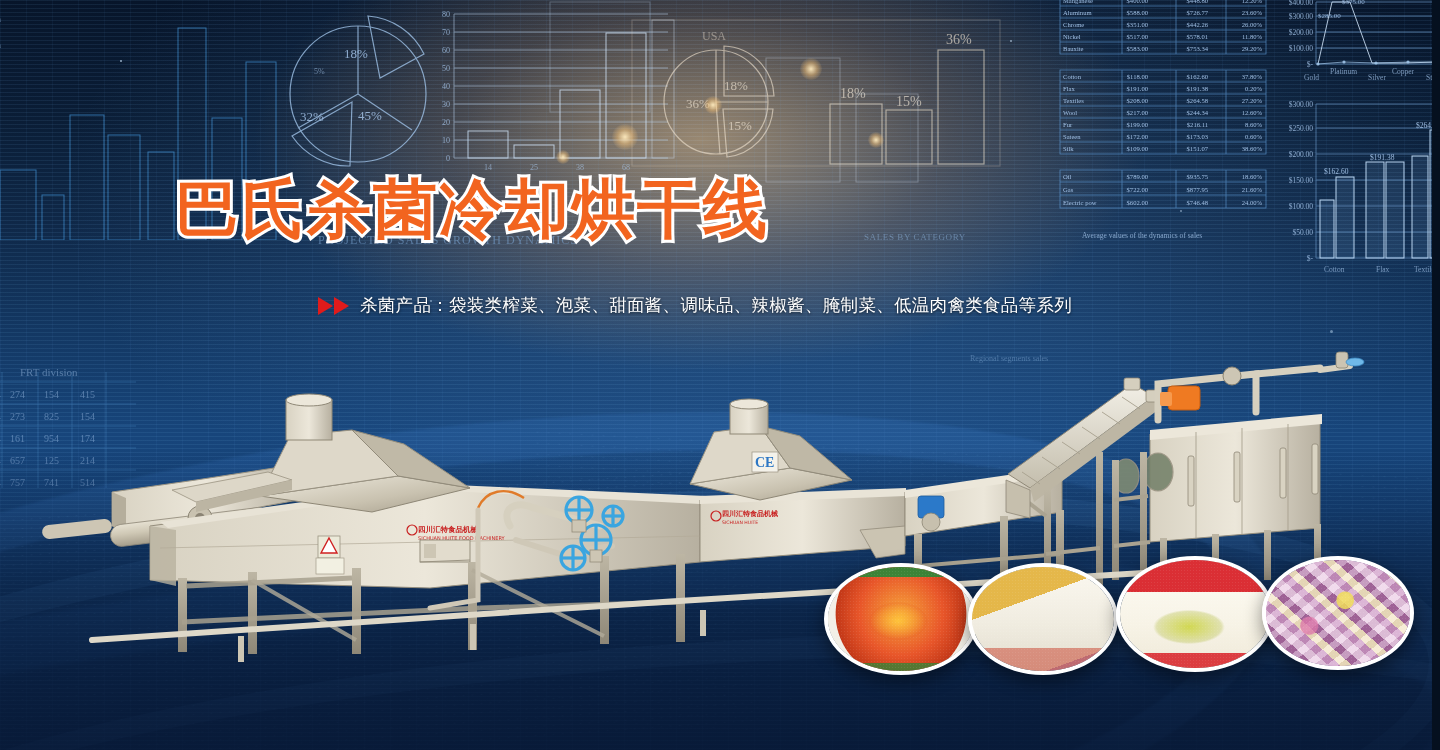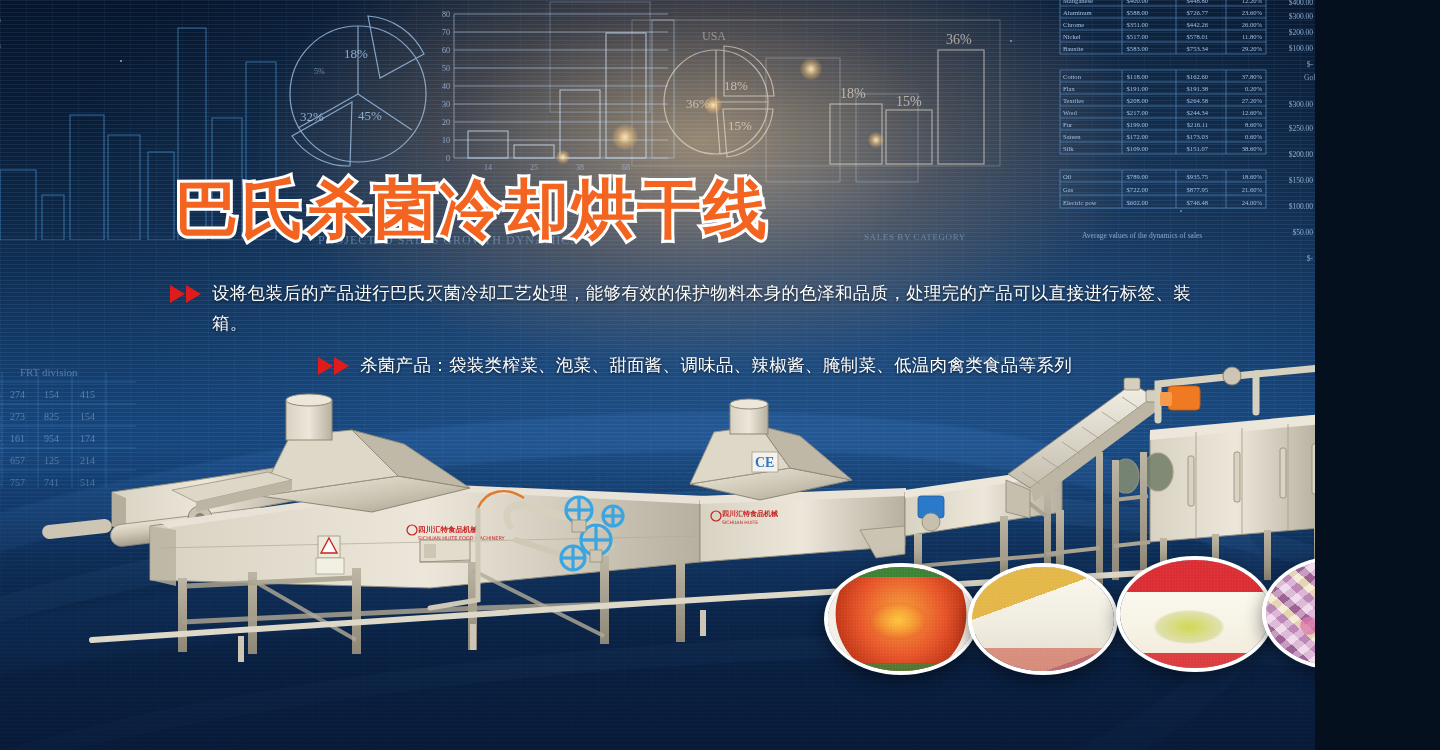--- a/index.html
+++ b/index.html
@@ -1,19 +1,19 @@
 <!DOCTYPE html>
 <html><head>
 <meta charset="utf-8">
 <style>
   * { margin:0; padding:0; box-sizing:border-box; }
   html,body { width:1440px; height:750px; overflow:hidden; background:#05101f; }
   body { font-family:"Liberation Sans", sans-serif; }
 
-  #stage { position:relative; width:1315px; height:750px; overflow:hidden; }
+  #stage { position:relative; width:1432px; height:750px; overflow:hidden; }
   .bg-fix{
     position:absolute; inset:0;
     background:
       radial-gradient(ellipse 620px 320px at 700px 140px, rgba(255,200,130,.55) 0%, rgba(255,165,80,.20) 40%, rgba(255,165,80,0) 72%),
       radial-gradient(ellipse 1000px 520px at 780px 200px, rgba(95,160,230,.26) 0%, rgba(20,50,100,0) 72%),
       linear-gradient(180deg,#07152a 0%,#0a1d36 16%,#0f2848 30%,#133864 45%,#17457b 58%,#154074 68%,#0f2f58 80%,#0a2244 92%,#081c3a 100%);
   }
 
   
   .scan{
@@ -487,29 +487,20 @@
   <div class="spark" style="left:1010px; top:40px; width:2px; height:2px; opacity:.6;"></div>
   <div class="spark" style="left:1180px; top:210px; width:2px; height:2px; opacity:.5;"></div>
   <div class="spark" style="left:430px; top:300px; width:2px; height:2px; opacity:.5;"></div>
   <div class="spark" style="left:1330px; top:330px; width:3px; height:3px; opacity:.45;"></div>
 
   <div id="headline">
     <span class="inner">巴氏杀菌冷却烘干线</span>
   </div>
 
   <div id="bullets">
-    <div class="brow">
-      <div class="arrows">
-        <svg width="36" height="20" viewBox="0 0 36 20">
-          <polygon points="0,1 15,10 0,19" fill="#E01B1B"></polygon>
-          <polygon points="16,1 31,10 16,19" fill="#E01B1B"></polygon>
-        </svg>
-      </div>
-      <div class="btext" style="max-width:1040px;">设将包装后的产品进行巴氏灭菌冷却工艺处理，能够有效的保护物料本身的色泽和品质，处理完的产品可以直接进行标签、装箱。</div>
-    </div>
     <div class="brow" style="margin-top:12px;justify-content:center;">
       <div class="arrows">
         <svg width="36" height="20" viewBox="0 0 36 20">
           <polygon points="0,1 15,10 0,19" fill="#E01B1B"></polygon>
           <polygon points="16,1 31,10 16,19" fill="#E01B1B"></polygon>
         </svg>
       </div>
       <div class="btext" style="max-width:1040px;">杀菌产品：袋装类榨菜、泡菜、甜面酱、调味品、辣椒酱、腌制菜、低温肉禽类食品等系列</div>
     </div>
   </div>

